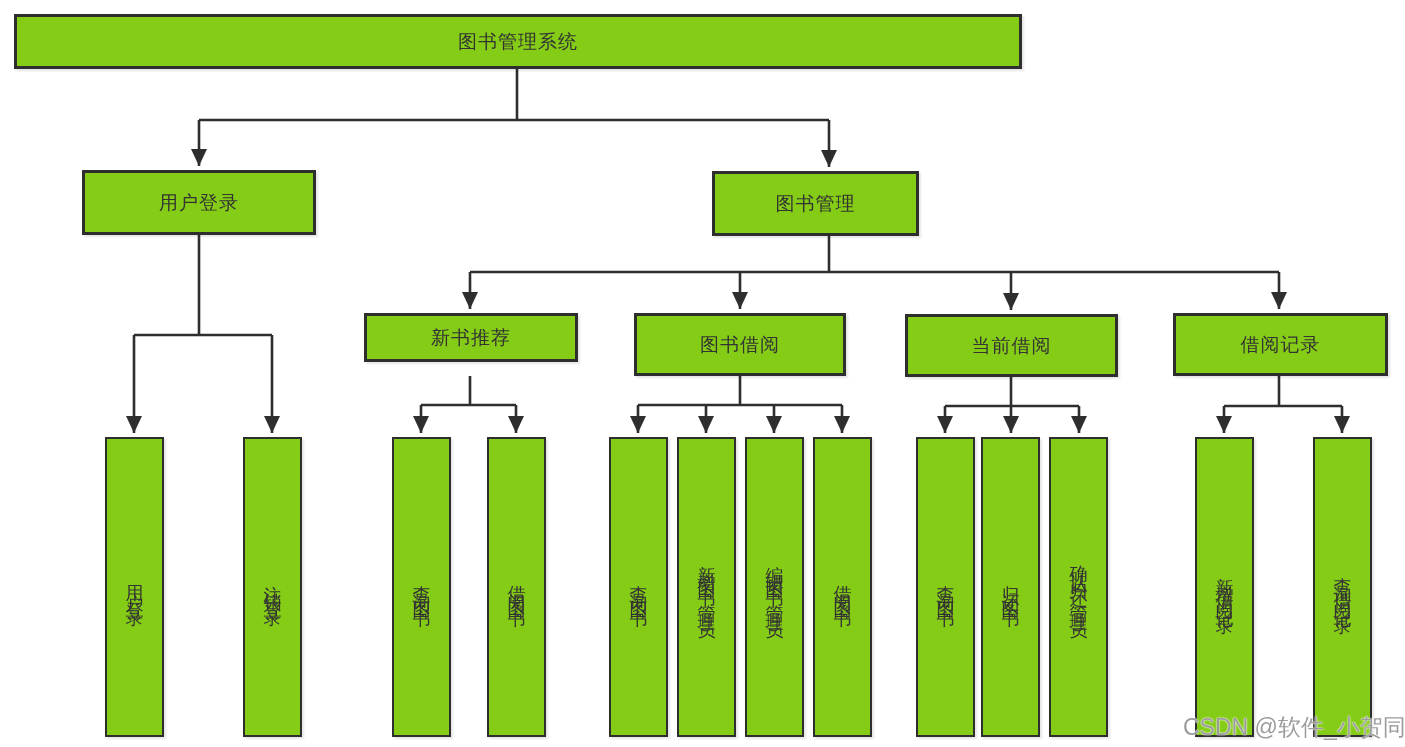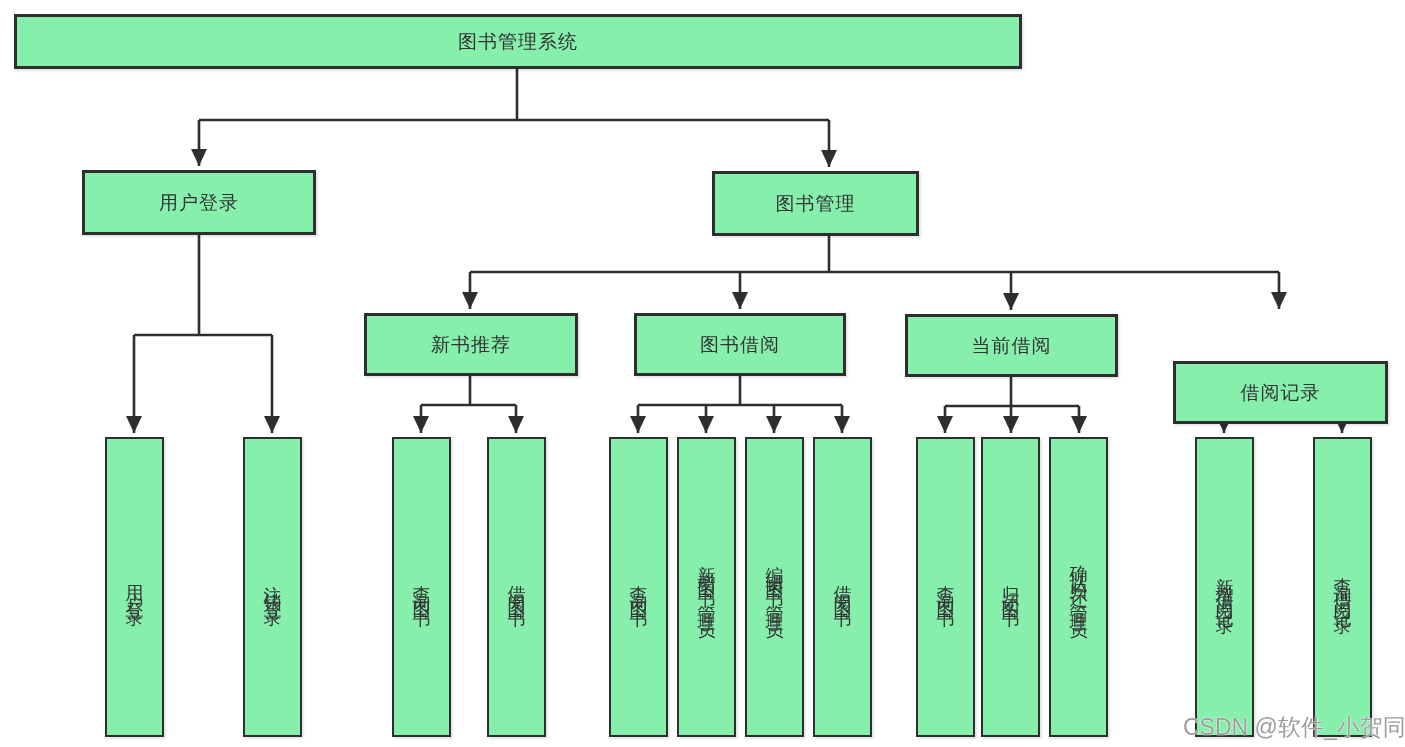--- a/index.html
+++ b/index.html
@@ -13,21 +13,21 @@
   }
   .connectors {
     position: absolute;
     left: 0; top: 0;
     width: 1405px; height: 747px;
     pointer-events: none;
   }
   .node {
     position: absolute;
     box-sizing: border-box;
-    background: #86efac;
+    background: #84cc16;
     border: 3px solid #2e2e2e;
     color: #333333;
     display: flex;
     align-items: center;
     justify-content: center;
     box-shadow: 2px 2px 2px rgba(0,0,0,0.10);
     z-index: 2;
   }
   .node-h {
     font-size: 19px;
@@ -51,24 +51,24 @@
     font-size: 23px;
     color: #9c9c9c;
     text-shadow: 0 0 2px #ffffff, 0 0 1px #ffffff;
     z-index: 5;
     white-space: nowrap;
   }
   
   #node-root          { left: 14px;   top: 14px;  width: 1008px; height: 55px; }
   #node-user-login    { left: 82px;   top: 170px; width: 234px;  height: 65px; }
   #node-book-mgmt     { left: 712px;  top: 171px; width: 207px;  height: 65px; }
-  #node-new-book      { left: 364px;  top: 313px; width: 214px;  height: 63px; }
+  #node-new-book      { left: 364px;  top: 313px; width: 214px;  height: 49px; }
   #node-book-borrow   { left: 634px;  top: 313px; width: 212px;  height: 63px; }
   #node-current-borrow{ left: 905px;  top: 314px; width: 213px;  height: 63px; }
-  #node-borrow-record { left: 1173px; top: 313px; width: 215px;  height: 63px; margin-top: 48px; }
+  #node-borrow-record { left: 1173px; top: 313px; width: 215px;  height: 63px; }
   .leaf { top: 437px; width: 59px; height: 300px; border-width: 2.5px; }
   #leaf-1  { left: 105px; }
   #leaf-2  { left: 243px; }
   #leaf-3  { left: 392px; }
   #leaf-4  { left: 487px; }
   #leaf-5  { left: 609px; }
   #leaf-6  { left: 677px; }
   #leaf-7  { left: 745px; }
   #leaf-8  { left: 813px; }
   #leaf-9  { left: 916px; }

